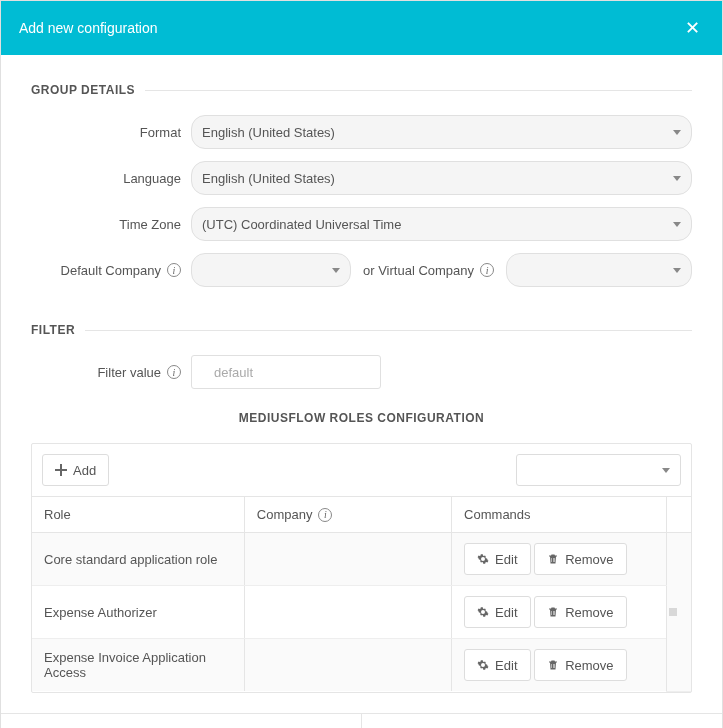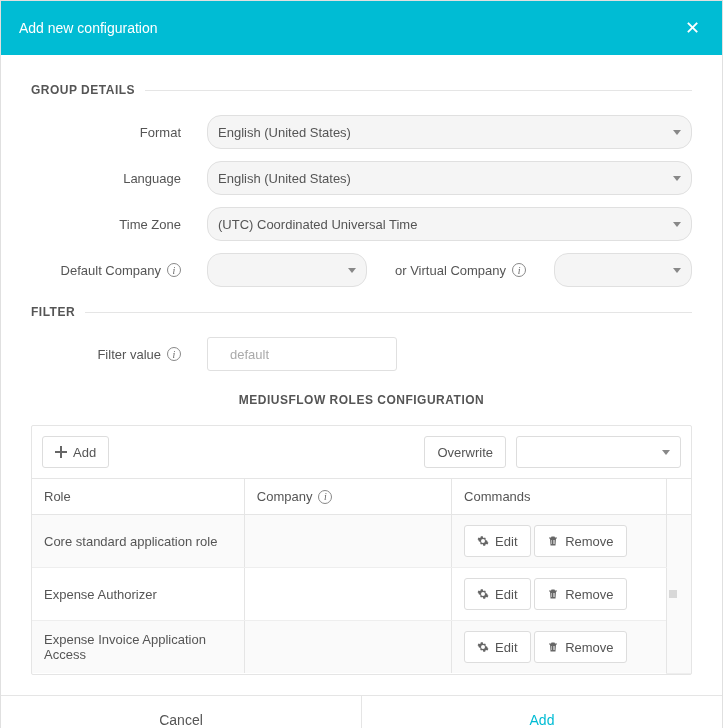--- a/index.html
+++ b/index.html
@@ -53,21 +53,21 @@
   }
   .section-rule {
     flex: 1;
     height: 1px;
     background: #e5e5e5;
     margin-left: 10px;
   }
   .form-row {
     display: flex;
     margin-bottom: 12px;
-    gap: 26px;
+    gap: 10px;
   }
   .form-label {
     width: 150px;
     text-align: right;
     color: #555;
     display: flex;
     justify-content: flex-end;
     align-items: center;
     gap: 6px;
   }
@@ -294,21 +294,21 @@
       <div class="or-label">
         <span>or Virtual Company</span>
         <span class="info-icon">i</span>
       </div>
       <div class="select select-small" style="flex:1;">
         <span class="select-value"></span>
         <span class="caret"></span>
       </div>
     </div>
 
-    <div class="section-header" style="margin-top:18px;justify-content:flex-end;">
+    <div class="section-header" style="margin-top:36px;justify-content:flex-end;">
       <div class="section-title">FILTER</div>
       <div class="section-rule"></div>
     </div>
 
     <div class="form-row">
       <div class="form-label">
         <span>Filter value</span>
         <span class="info-icon">i</span>
       </div>
       <input class="text-input" type="text" placeholder="default" style="">
@@ -321,23 +321,20 @@
 
     <div class="roles-wrap">
       <div class="roles-toolbar">
         <button class="btn">
           <svg width="12" height="12" viewBox="0 0 12 12">
               <path d="M5 0h2v5h5v2H7v5H5V7H0V5h5z" fill="#666"></path>
             </svg>
           <span>Add</span>
         </button>
         <div class="toolbar-spacer"></div>
-        <button class="btn">
-          <span>Overwrite</span>
-        </button>
         <div class="select-white">
           <span class="select-value"></span>
           <span class="caret"></span>
         </div>
       </div>
 
       <table class="roles-table">
         <thead>
           <tr>
             <th class="col-role">

